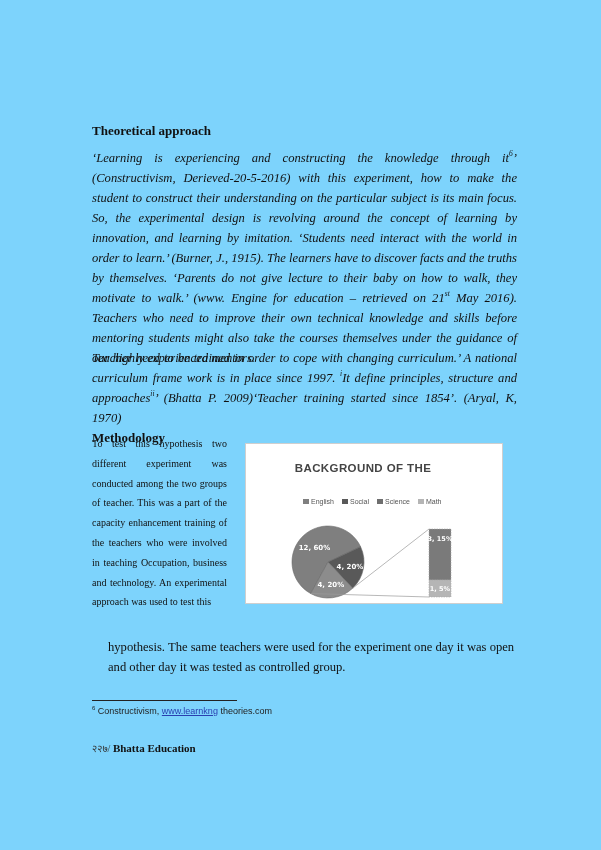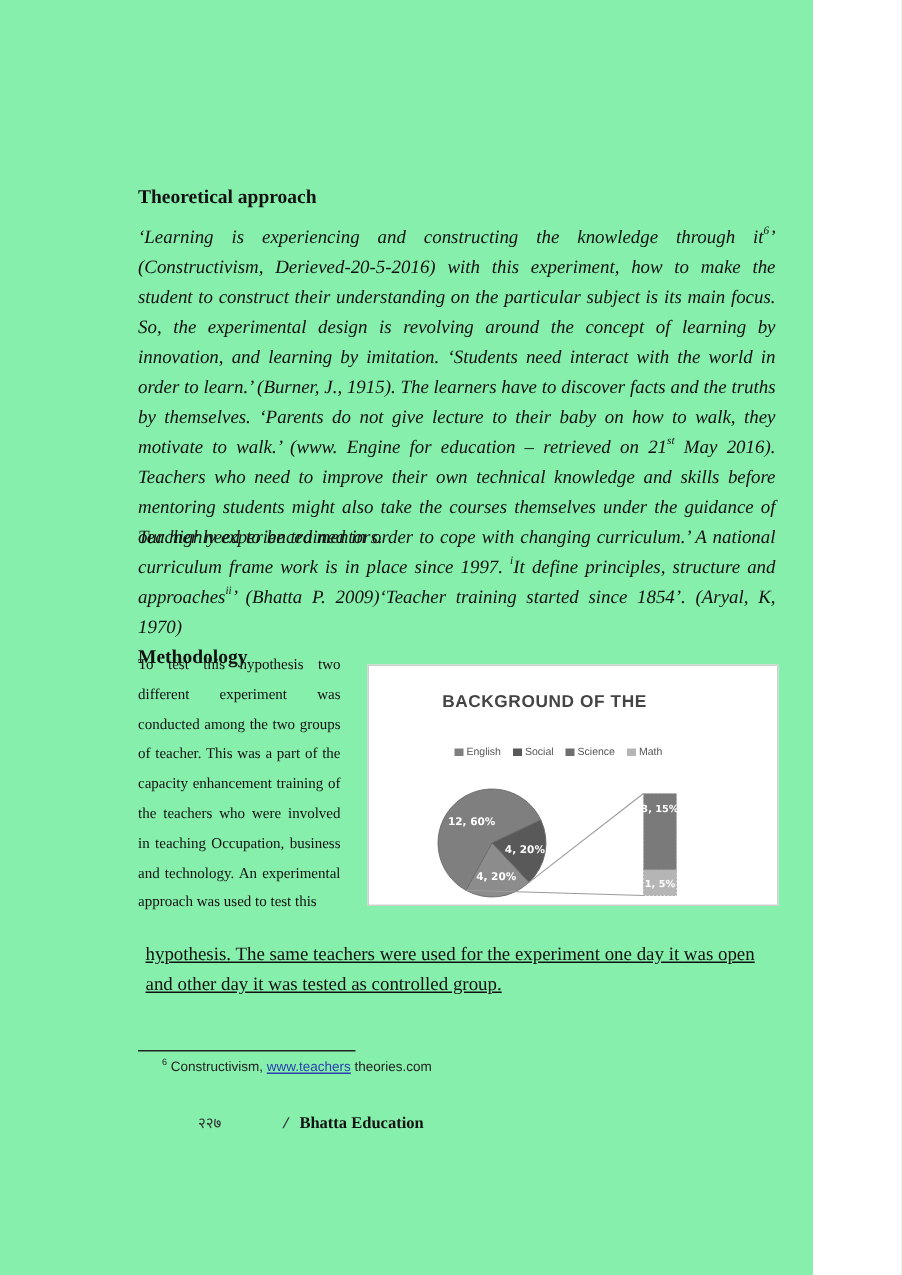--- a/index.html
+++ b/index.html
@@ -1,35 +1,35 @@
 <!DOCTYPE html>
 <html><head>
 <meta charset="utf-8">
 <style>
   html, body { margin: 0; padding: 0; background: #ffffff; }
   body { width: 601px; height: 850px; position: relative; overflow: hidden; }
-  .page { position: absolute; left: 0; top: 0; width: 542px; height: 850px; background: #86efac; }
+  .page { position: absolute; left: 0; top: 0; width: 601px; height: 850px; background: #7dd3fc; }
   .serif { font-family: "Liberation Serif", "DejaVu Serif", serif; color: #111; }
-  .sans { font-family: "Liberation Sans", "DejaVu Sans", sans-serif; padding-left: 16px; }
+  .sans { font-family: "Liberation Sans", "DejaVu Sans", sans-serif; }
   .heading { position: absolute; left: 92px; font-size: 13px; font-weight: bold; }
   .para { position: absolute; left: 92px; width: 425px; font-size: 12.6px; line-height: 20px; text-align: justify; margin: 0; font-style: italic; }
   .para sup { font-size: 7.5px; line-height: 0; vertical-align: 6px; }
   .side-para { position: absolute; left: 92px; width: 135px; font-size: 10px; line-height: 19.8px; text-align: justify; margin: 0; }
-  .tail-para { position: absolute; left: 92px; width: 425px; font-size: 12.6px; line-height: 20px; margin: 5px; text-decoration: underline; }
+  .tail-para { position: absolute; left: 92px; width: 425px; font-size: 12.6px; line-height: 20px; margin: 16px; }
   .chart-box { position: absolute; left: 245px; top: 443px; width: 256px; height: 159px; border: 1px solid #cfcfcf; background: #fff; }
   .chart-title { position: absolute; left: 0; width: 200px; text-align: center; font-size: 11.5px; font-weight: bold; color: #444; letter-spacing: 0.4px; line-height: 16px; }
   .legend { position: absolute; left: 57px; top: 54px; display: flex; gap: 8px; font-size: 7px; color: #555; }
   .legend-item { display: flex; align-items: center; gap: 2px; }
   .swatch { width: 6px; height: 5px; display: inline-block; }
   .footnote-rule { position: absolute; left: 92px; top: 700px; width: 145px; height: 1px; background: #222; }
   .footnote { position: absolute; left: 92px; top: 706px; font-size: 9px; color: #222; }
   .footnote sup { font-size: 6px; vertical-align: 4px; line-height: 0; }
   .footnote a { color: #2a3fb0; text-decoration: underline; }
   .footer { position: absolute; left: 92px; top: 741px; font-size: 11px; font-weight: bold; }
-  .footer .dev { font-weight: normal; font-family: Liberation Mono, monospace; font-size: 10px; color: #333; margin-left: 40px; }
+  .footer .dev { font-weight: normal; font-family: Liberation Serif, serif; font-size: 10px; color: #333; }
 </style>
 </head>
 <body>
 
 <div class="page">
 
   <div class="heading serif" style="top:123px;">Theoretical approach</div>
 
   <p class="para serif" style="top:148px;"><span>‘Learning is experiencing and constructing the knowledge through it</span><sup>6</sup><span>’ (Constructivism, Derieved-20-5-2016) with this experiment, how to make the student to construct their understanding on the particular subject is its main focus. So, the experimental design is revolving around the concept of learning by innovation, and learning by imitation. ‘Students need interact with the world in order to learn.’ (Burner, J., 1915).  The learners have to discover facts and the truths by themselves. ‘Parents do not give lecture to their baby on how to walk, they motivate to walk.’ (www. Engine for education – retrieved on 21</span><sup>st</sup><span> May 2016). Teachers who need to improve their own technical knowledge and skills before mentoring students might also take the courses themselves under the guidance of our highly experienced mentors.</span></p>
 
@@ -71,17 +71,17 @@
         <rect x="183" y="85" width="22" height="51" fill="#7a7a7a" stroke="#aaaaaa" stroke-width="0.6" stroke-dasharray="1.5,1"></rect>
         <text x="194" y="97" text-anchor="middle" font-size="6.5" font-weight="bold" fill="#ffffff" font-family="DejaVu Sans, sans-serif">3, 15%</text>
         <rect x="183" y="136" width="22" height="17" fill="#b5b5b5" stroke="#aaaaaa" stroke-width="0.6" stroke-dasharray="1.5,1"></rect>
         <text x="194" y="147" text-anchor="middle" font-size="6.5" font-weight="bold" fill="#ffffff" font-family="DejaVu Sans, sans-serif">1, 5%</text>
         <line x1="106.6436958134328" y1="144.2428705871708" x2="183" y2="85" stroke="#9a9a9a" stroke-width="0.7"></line>
         <line x1="64.65686773233826" y1="149.5470404815791" x2="183" y2="153" stroke="#9a9a9a" stroke-width="0.7"></line>
       </svg>
   </div>
 
   <div class="footnote-rule"></div>
-  <div class="footnote sans"><sup>6</sup><span> Constructivism,   </span><a>www.teachers</a><span> theories.com</span></div>
+  <div class="footnote sans"><sup>6</sup><span> Constructivism,   </span><a>www.learnkng</a><span> theories.com</span></div>
 
   <div class="footer serif"><span class="dev">२२७</span><span class="dev">/ </span><span>Bhatta Education</span></div>
 
 </div>
 
 </body></html>

